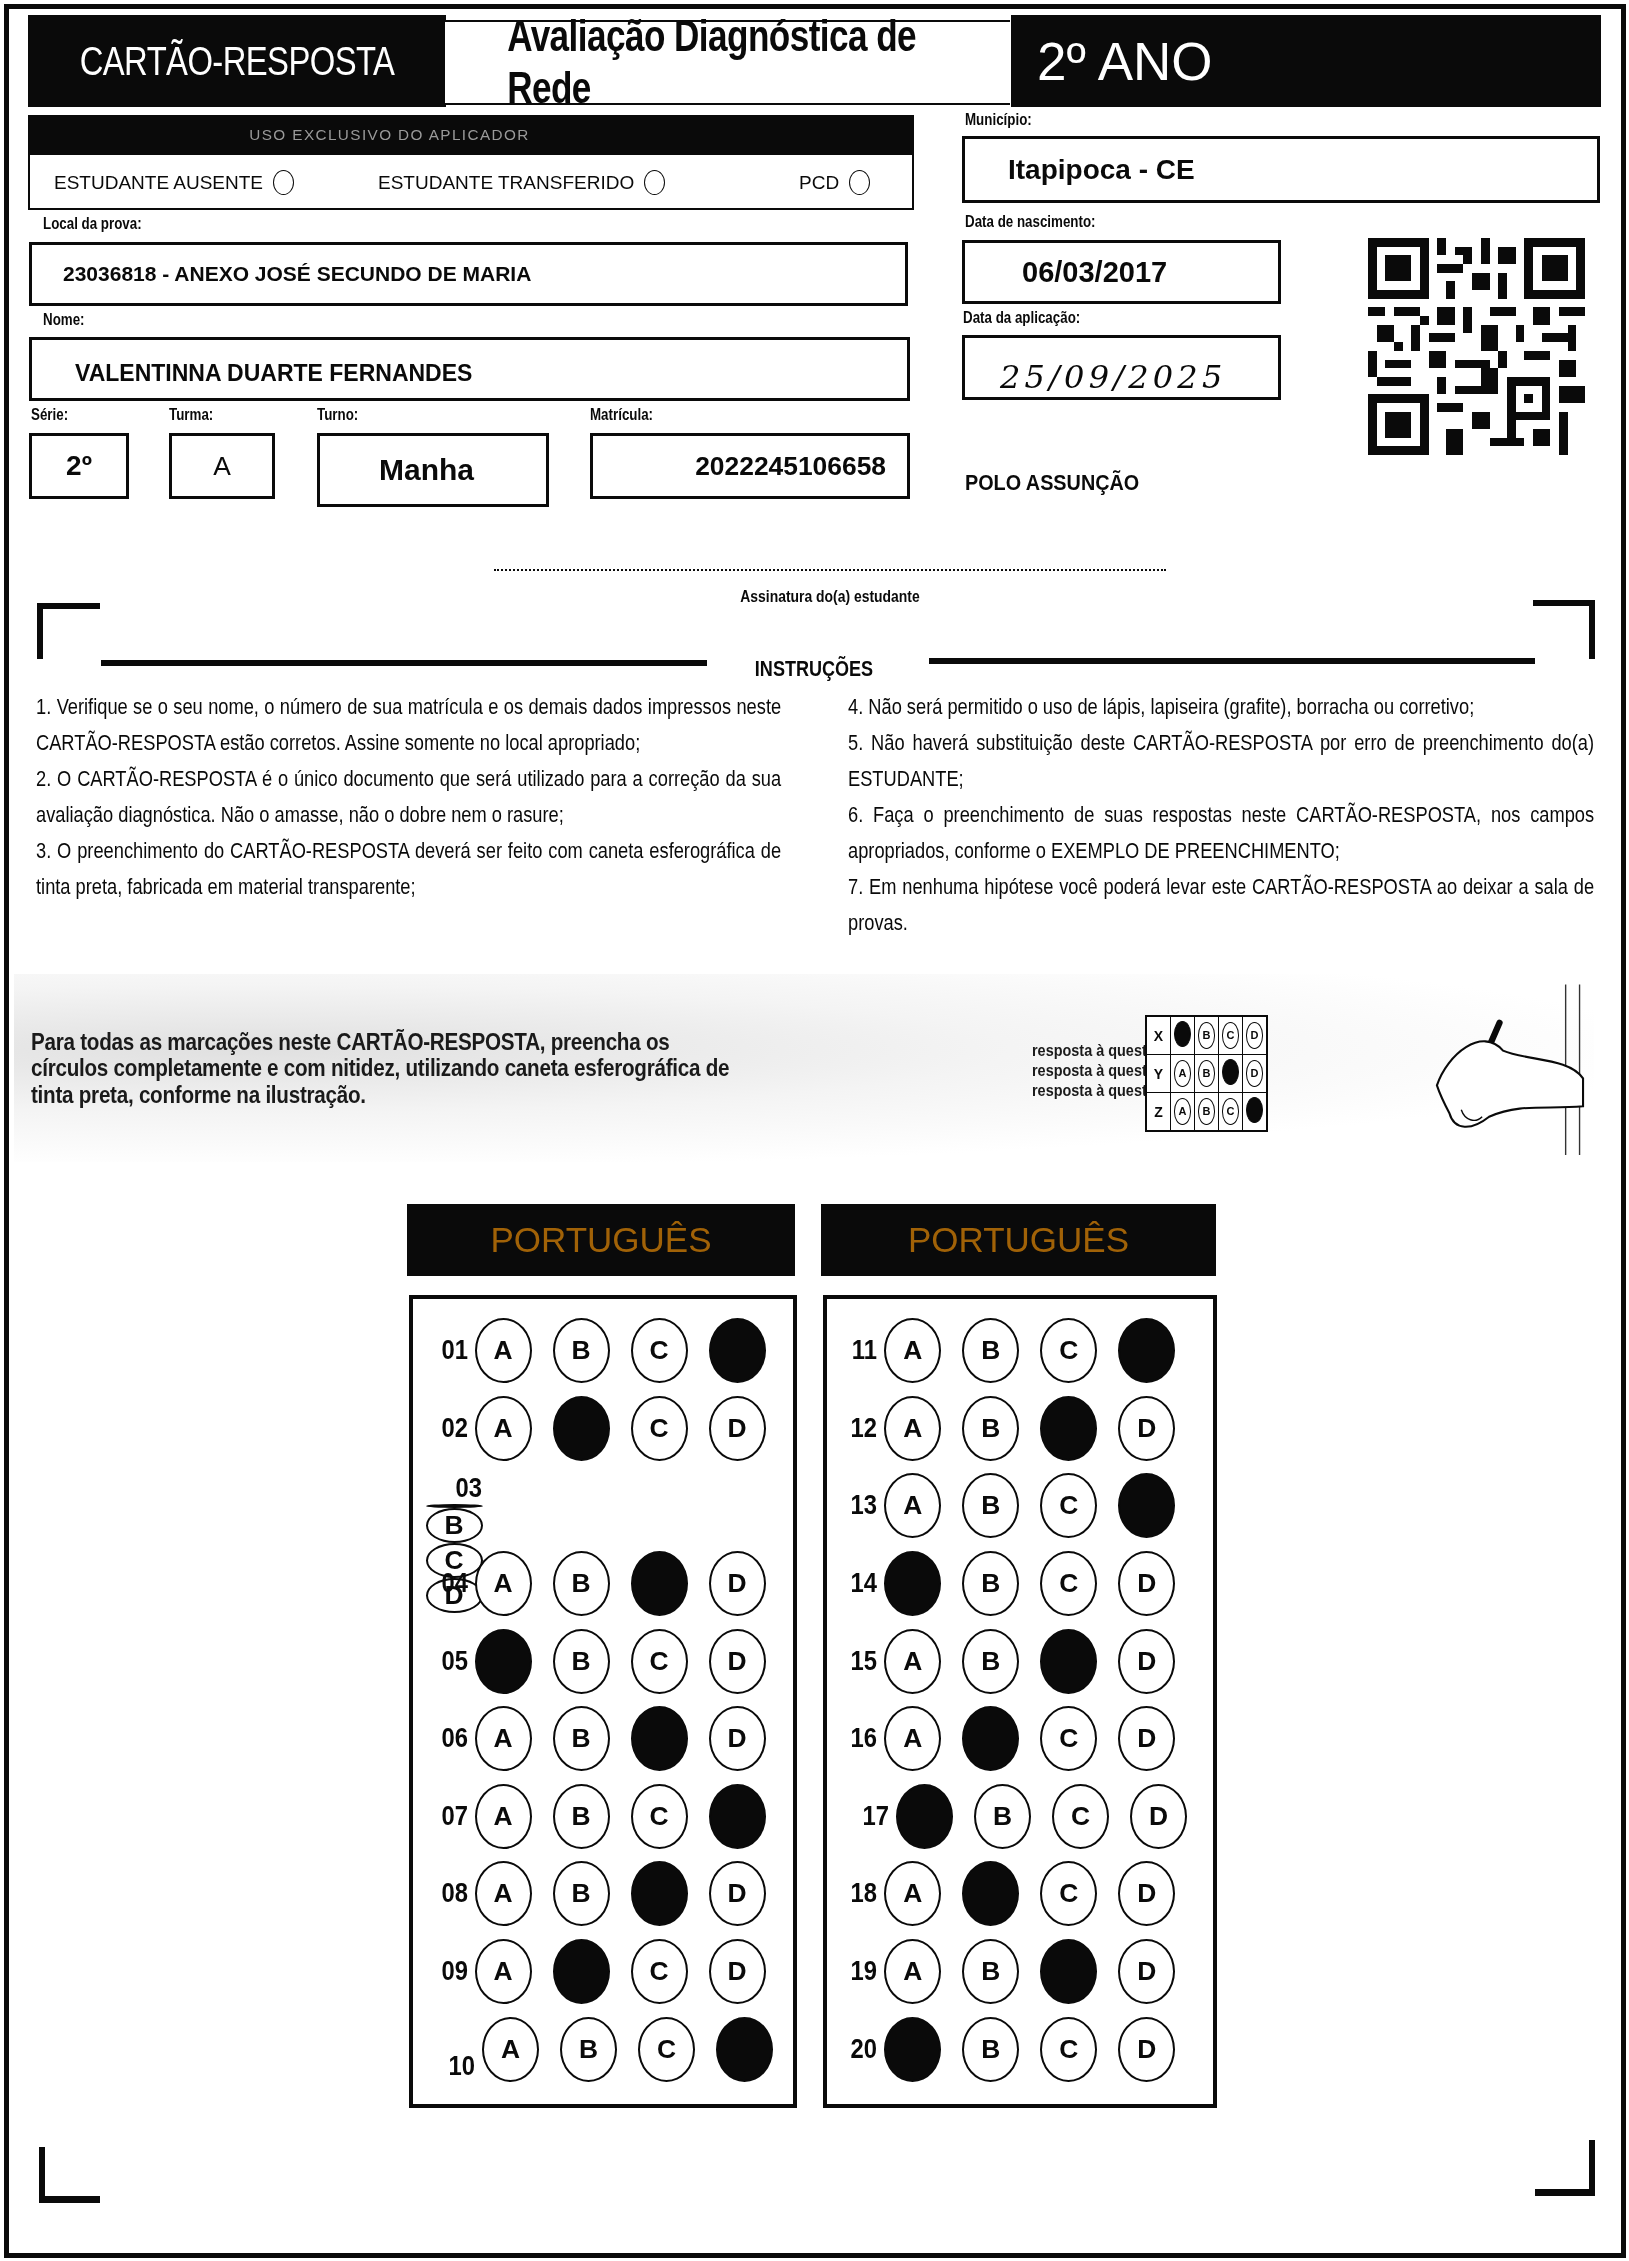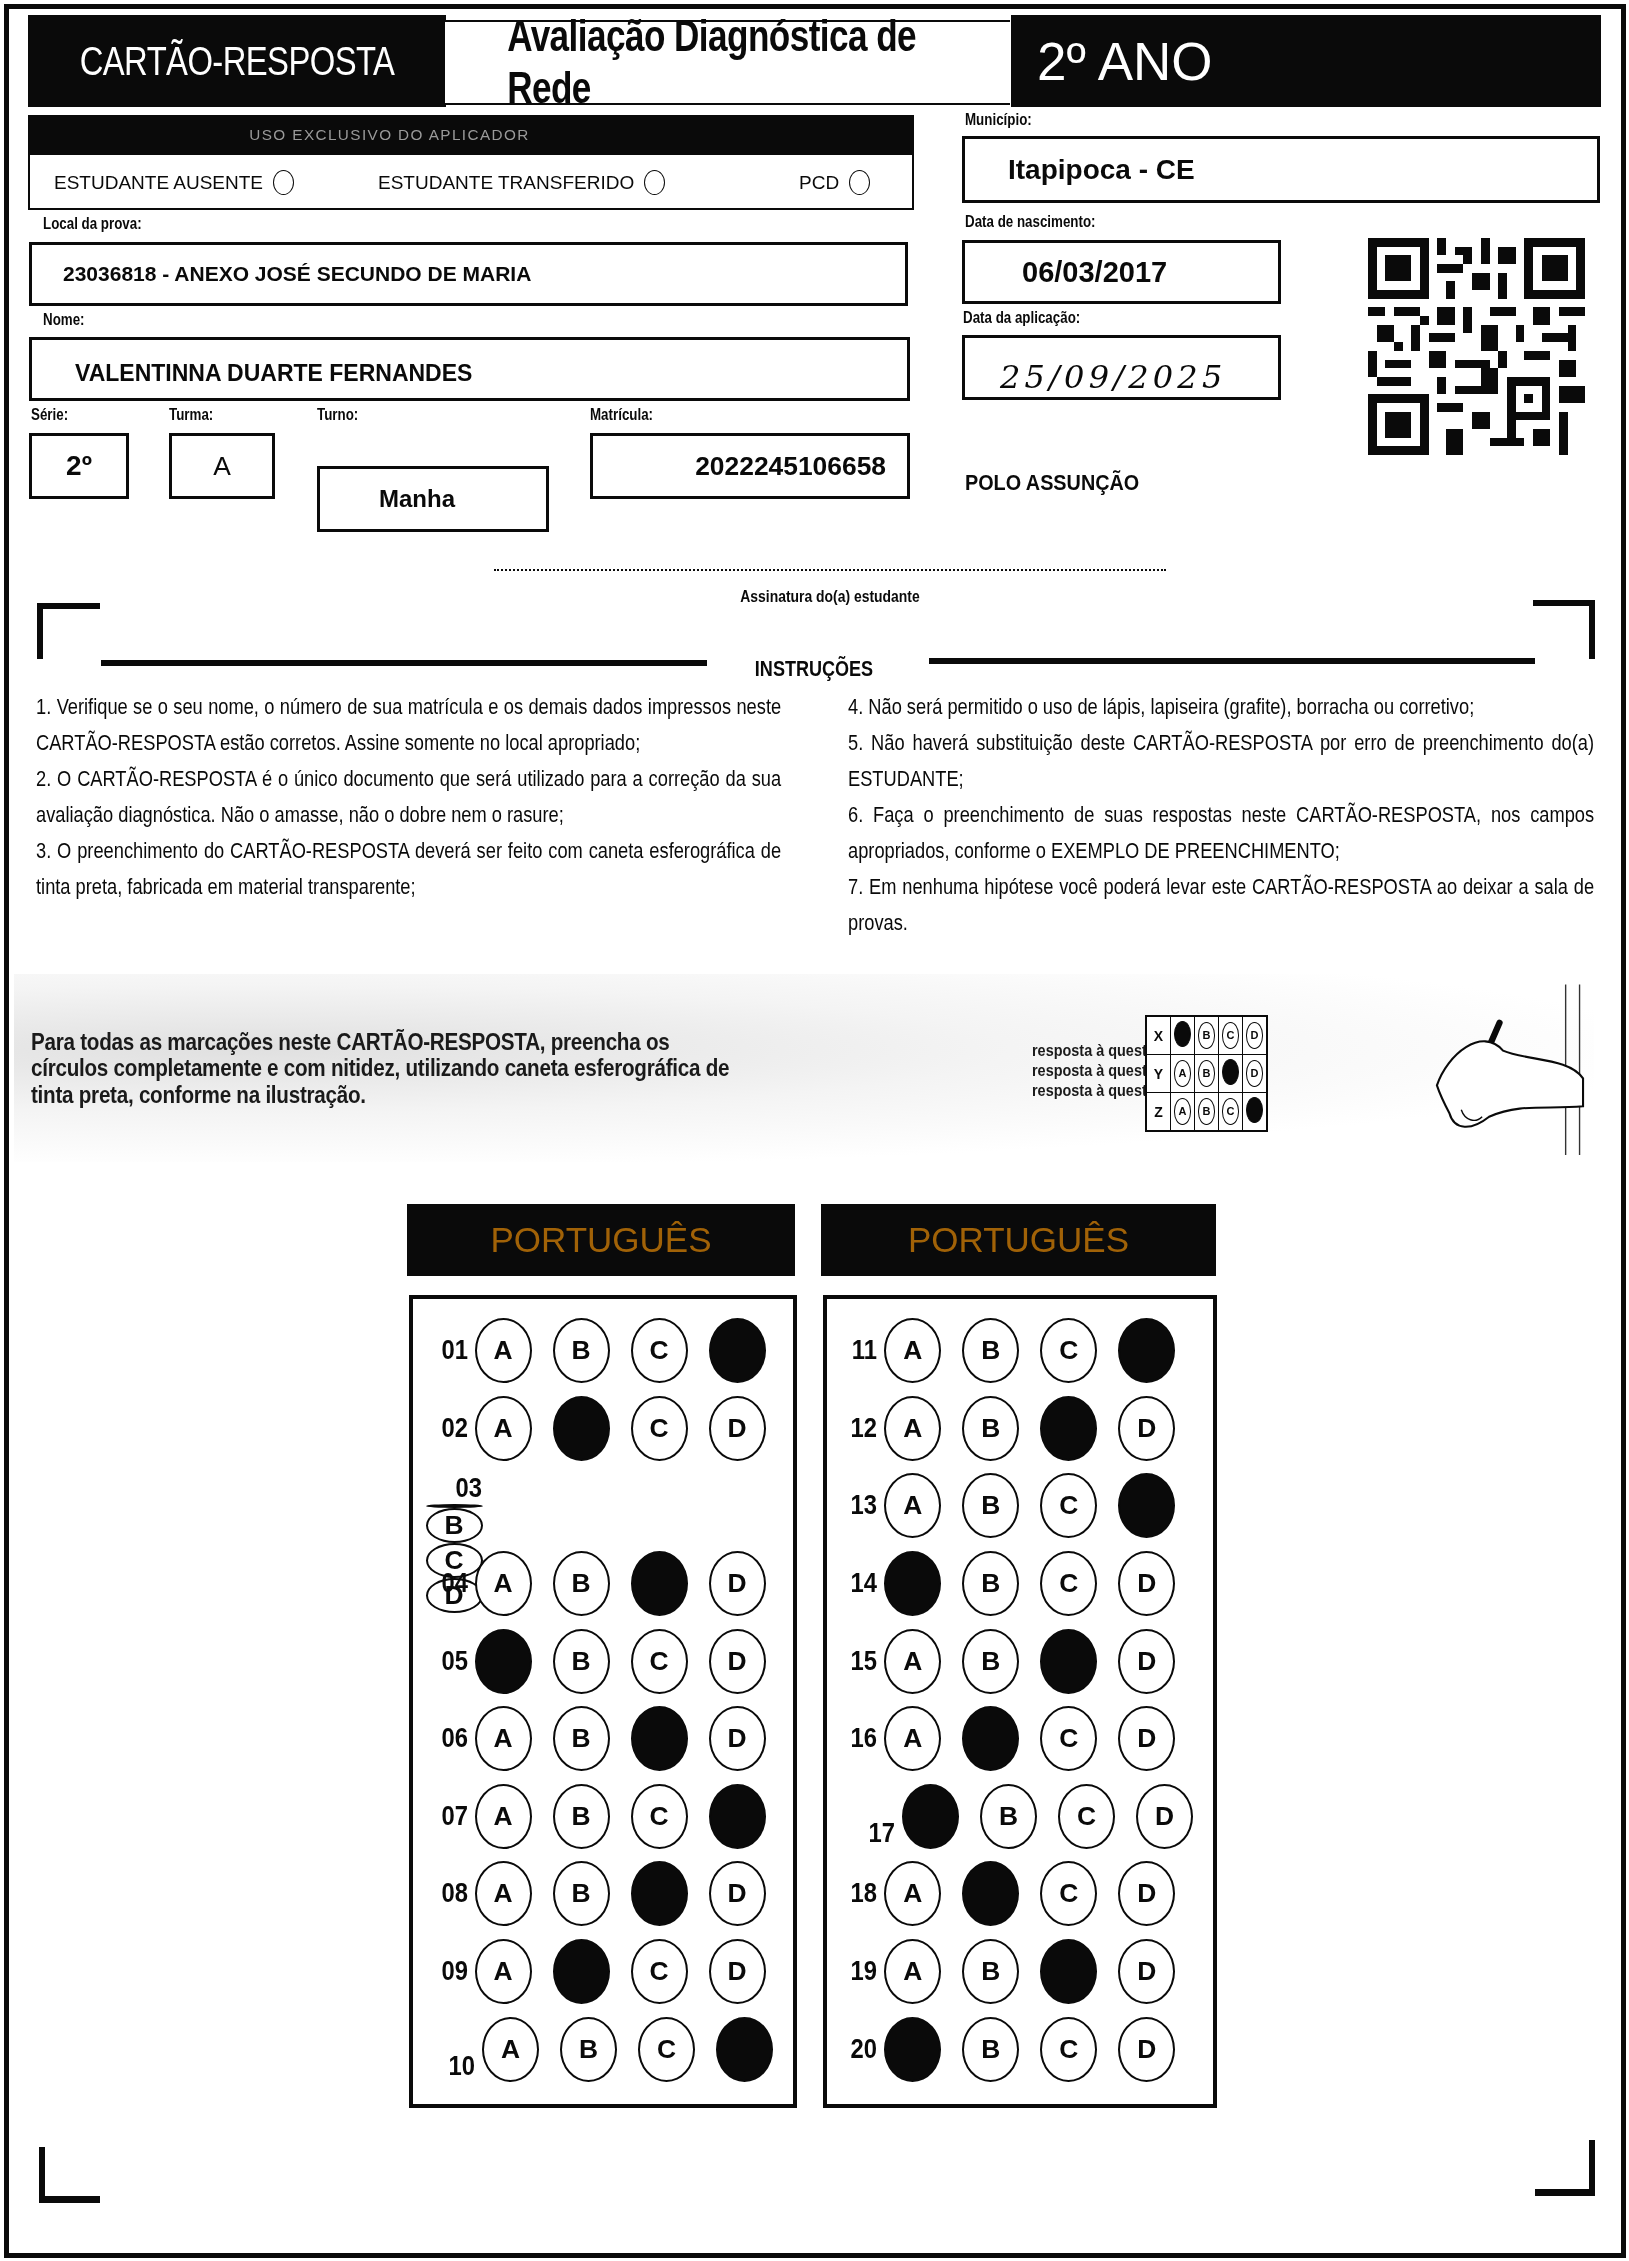--- a/index.html
+++ b/index.html
@@ -118,21 +118,21 @@
 <div class="abs label" style="left:169px; top:405px;">Turma:</div>
 <div class="abs label" style="left:317px; top:405px;">Turno:</div>
 <div class="abs label" style="left:590px; top:405px;">Matrícula:</div>
 
 <div class="abs field" style="left:29px; top:433px; width:100px; height:66px; justify-content:center; font-size:28px;">
   <span>2º</span>
 </div>
 <div class="abs field" style="left:169px; top:433px; width:106px; height:66px; justify-content:center; font-size:26.4px; font-weight:normal;">
   <span>A</span>
 </div>
-<div class="abs field" style="left:317px; top:433px; width:232px; height:66px; padding-left:59px; font-size:24px;margin-top:33px;">
+<div class="abs field" style="left:317px; top:433px; width:232px; height:74px; padding-left:59px; font-size:30px;">
   <span>Manha</span>
 </div>
 <div class="abs field" style="left:590px; top:433px; width:320px; height:66px; justify-content:flex-end; padding-right:21px; font-size:26.4px;">
   <span>2022245106658</span>
 </div>
 
 <div class="abs label" style="left:965px; top:110px;">Município:</div>
 <div class="abs field" style="left:962px; top:136px; width:638px; height:67px; padding-left:43px; font-size:28px;">
   <span>Itapipoca - CE</span>
 </div>
@@ -394,21 +394,21 @@
       <span class="bubble marked"></span>
       <span class="bubble">D</span>
     </div>
     <div class="ans-row" style="top: 406px; left: 8.4px;">
       <span class="q-num">16</span>
       <span class="bubble">A</span>
       <span class="bubble marked"></span>
       <span class="bubble">C</span>
       <span class="bubble">D</span>
     </div>
-    <div class="ans-row" style="top: 484px; left: 26px; align-items: flex-end;">
+    <div class="ans-row" style="top: 484px; left: 20px;">
       <span class="q-num">17</span>
       <span class="bubble marked"></span>
       <span class="bubble">B</span>
       <span class="bubble">C</span>
       <span class="bubble">D</span>
     </div>
     <div class="ans-row" style="top: 561px; left: 8.4px;">
       <span class="q-num">18</span>
       <span class="bubble">A</span>
       <span class="bubble marked"></span>

